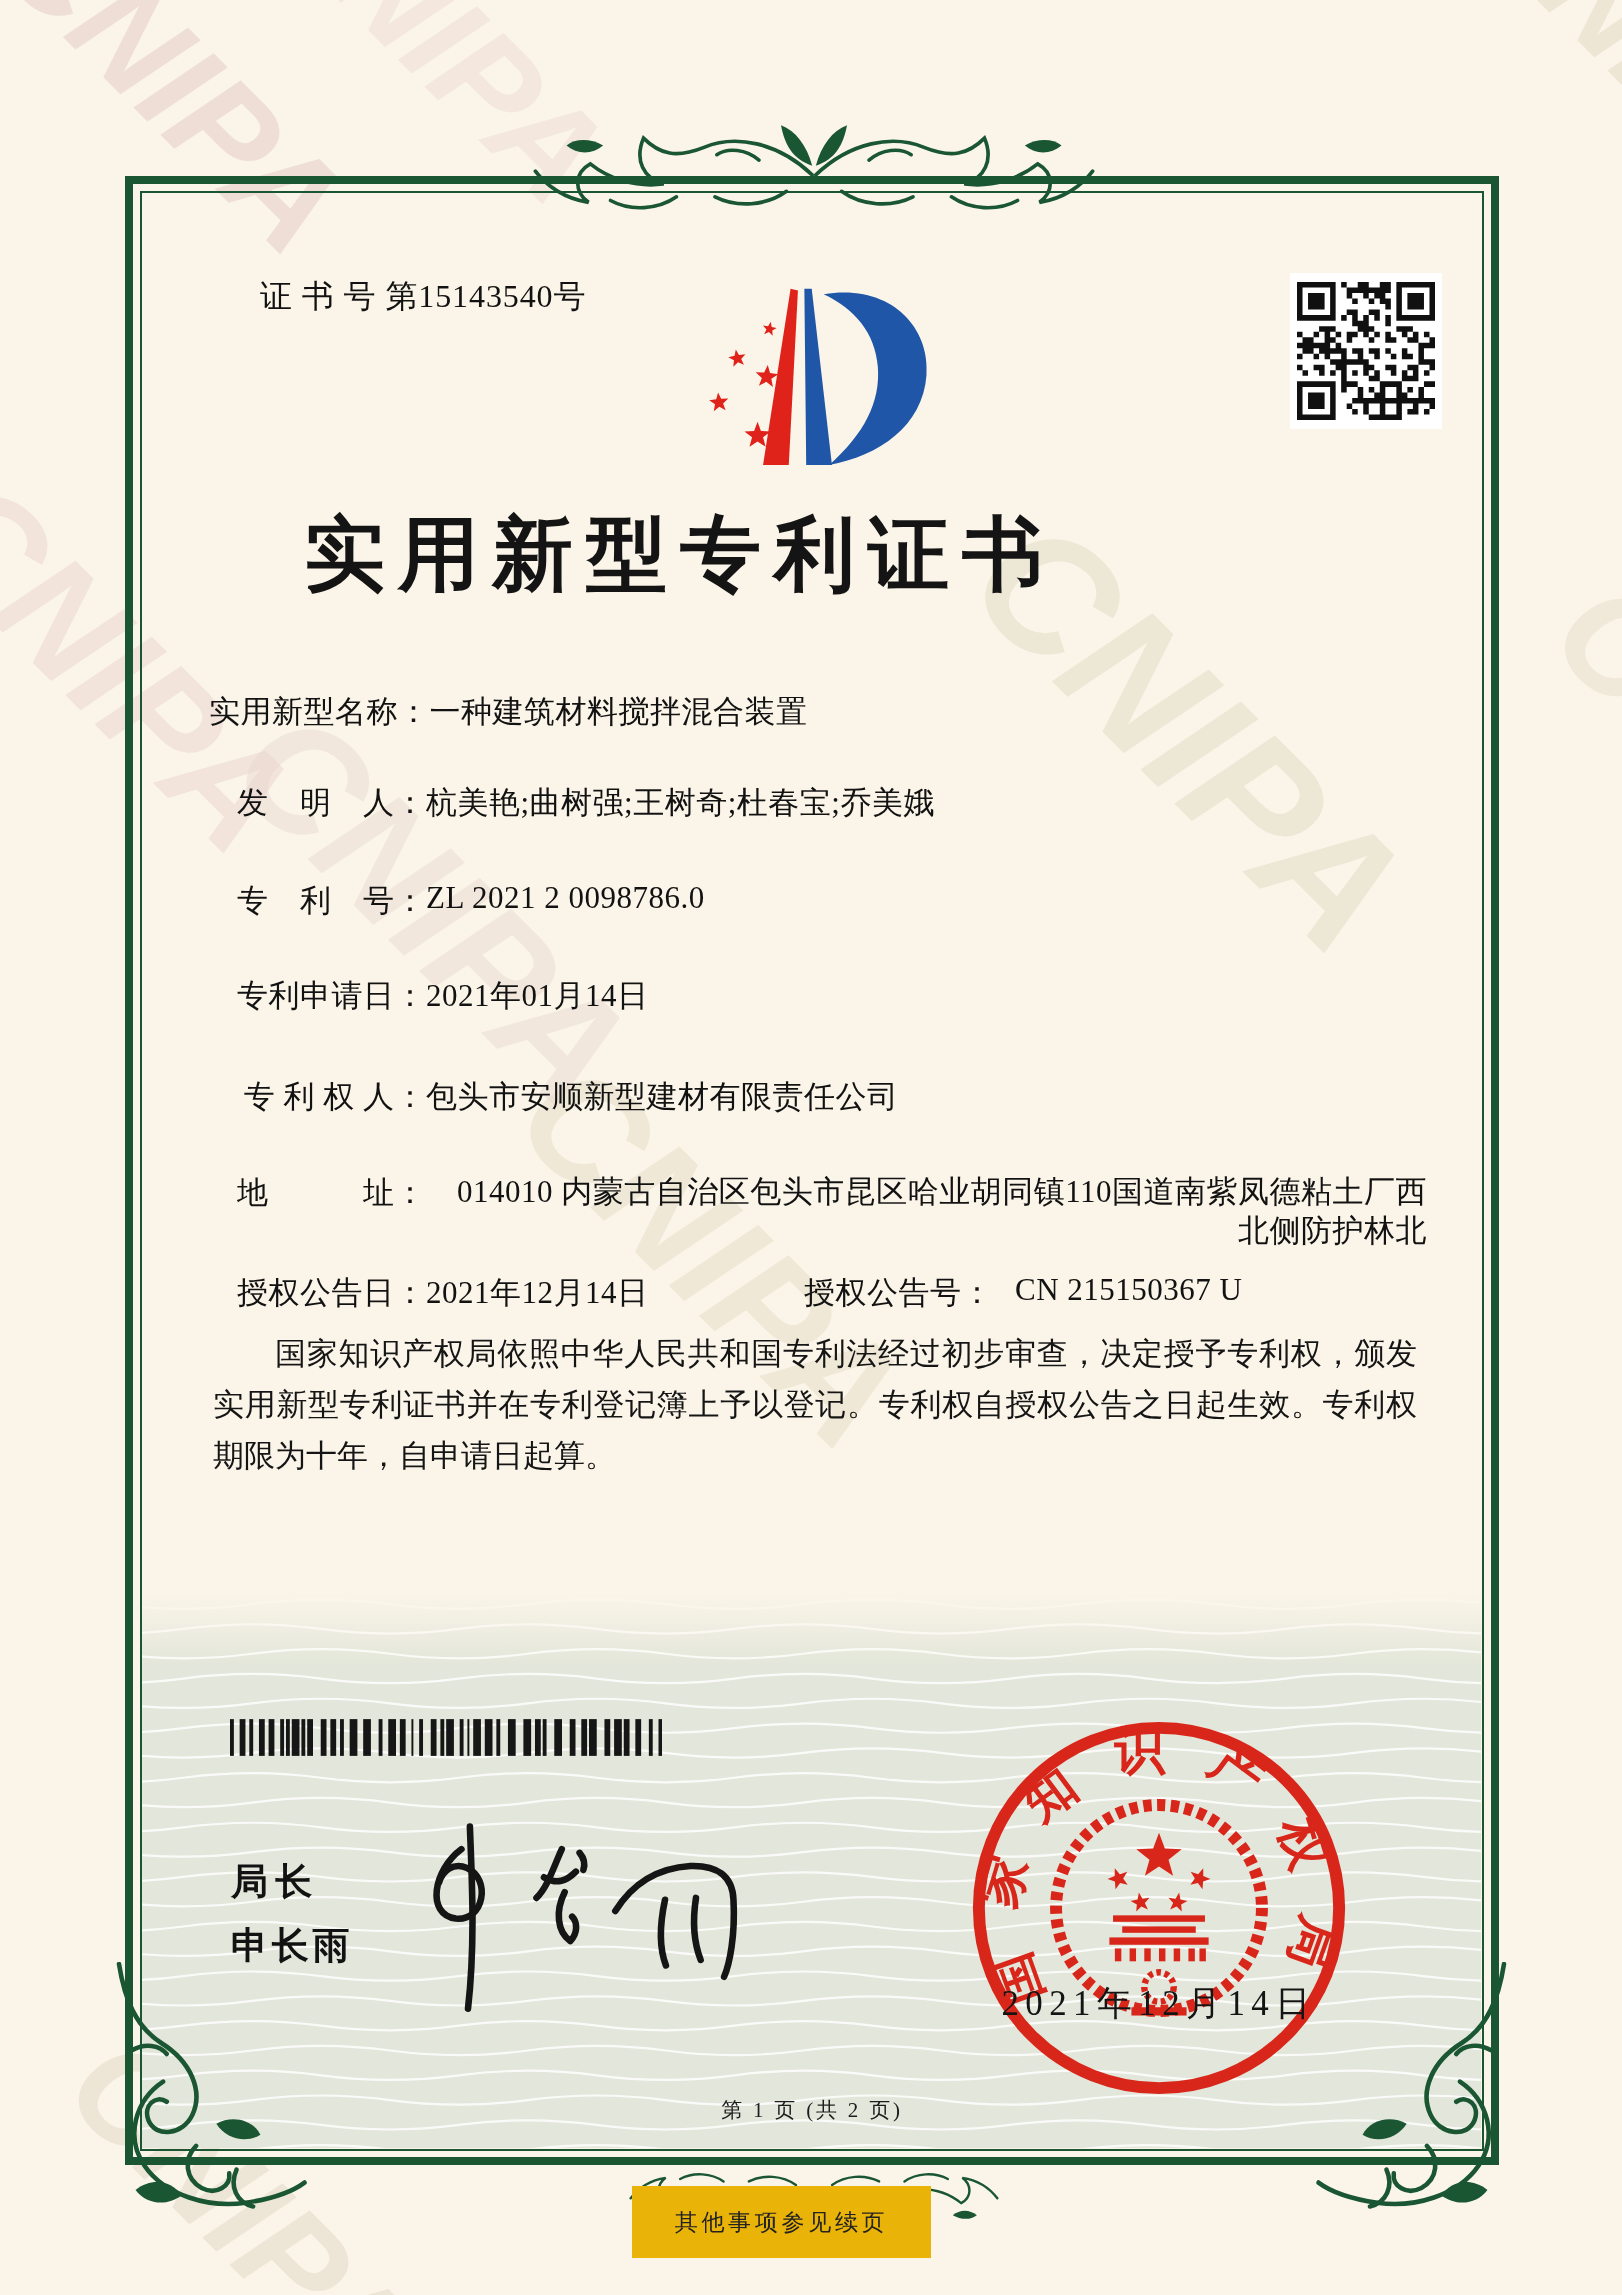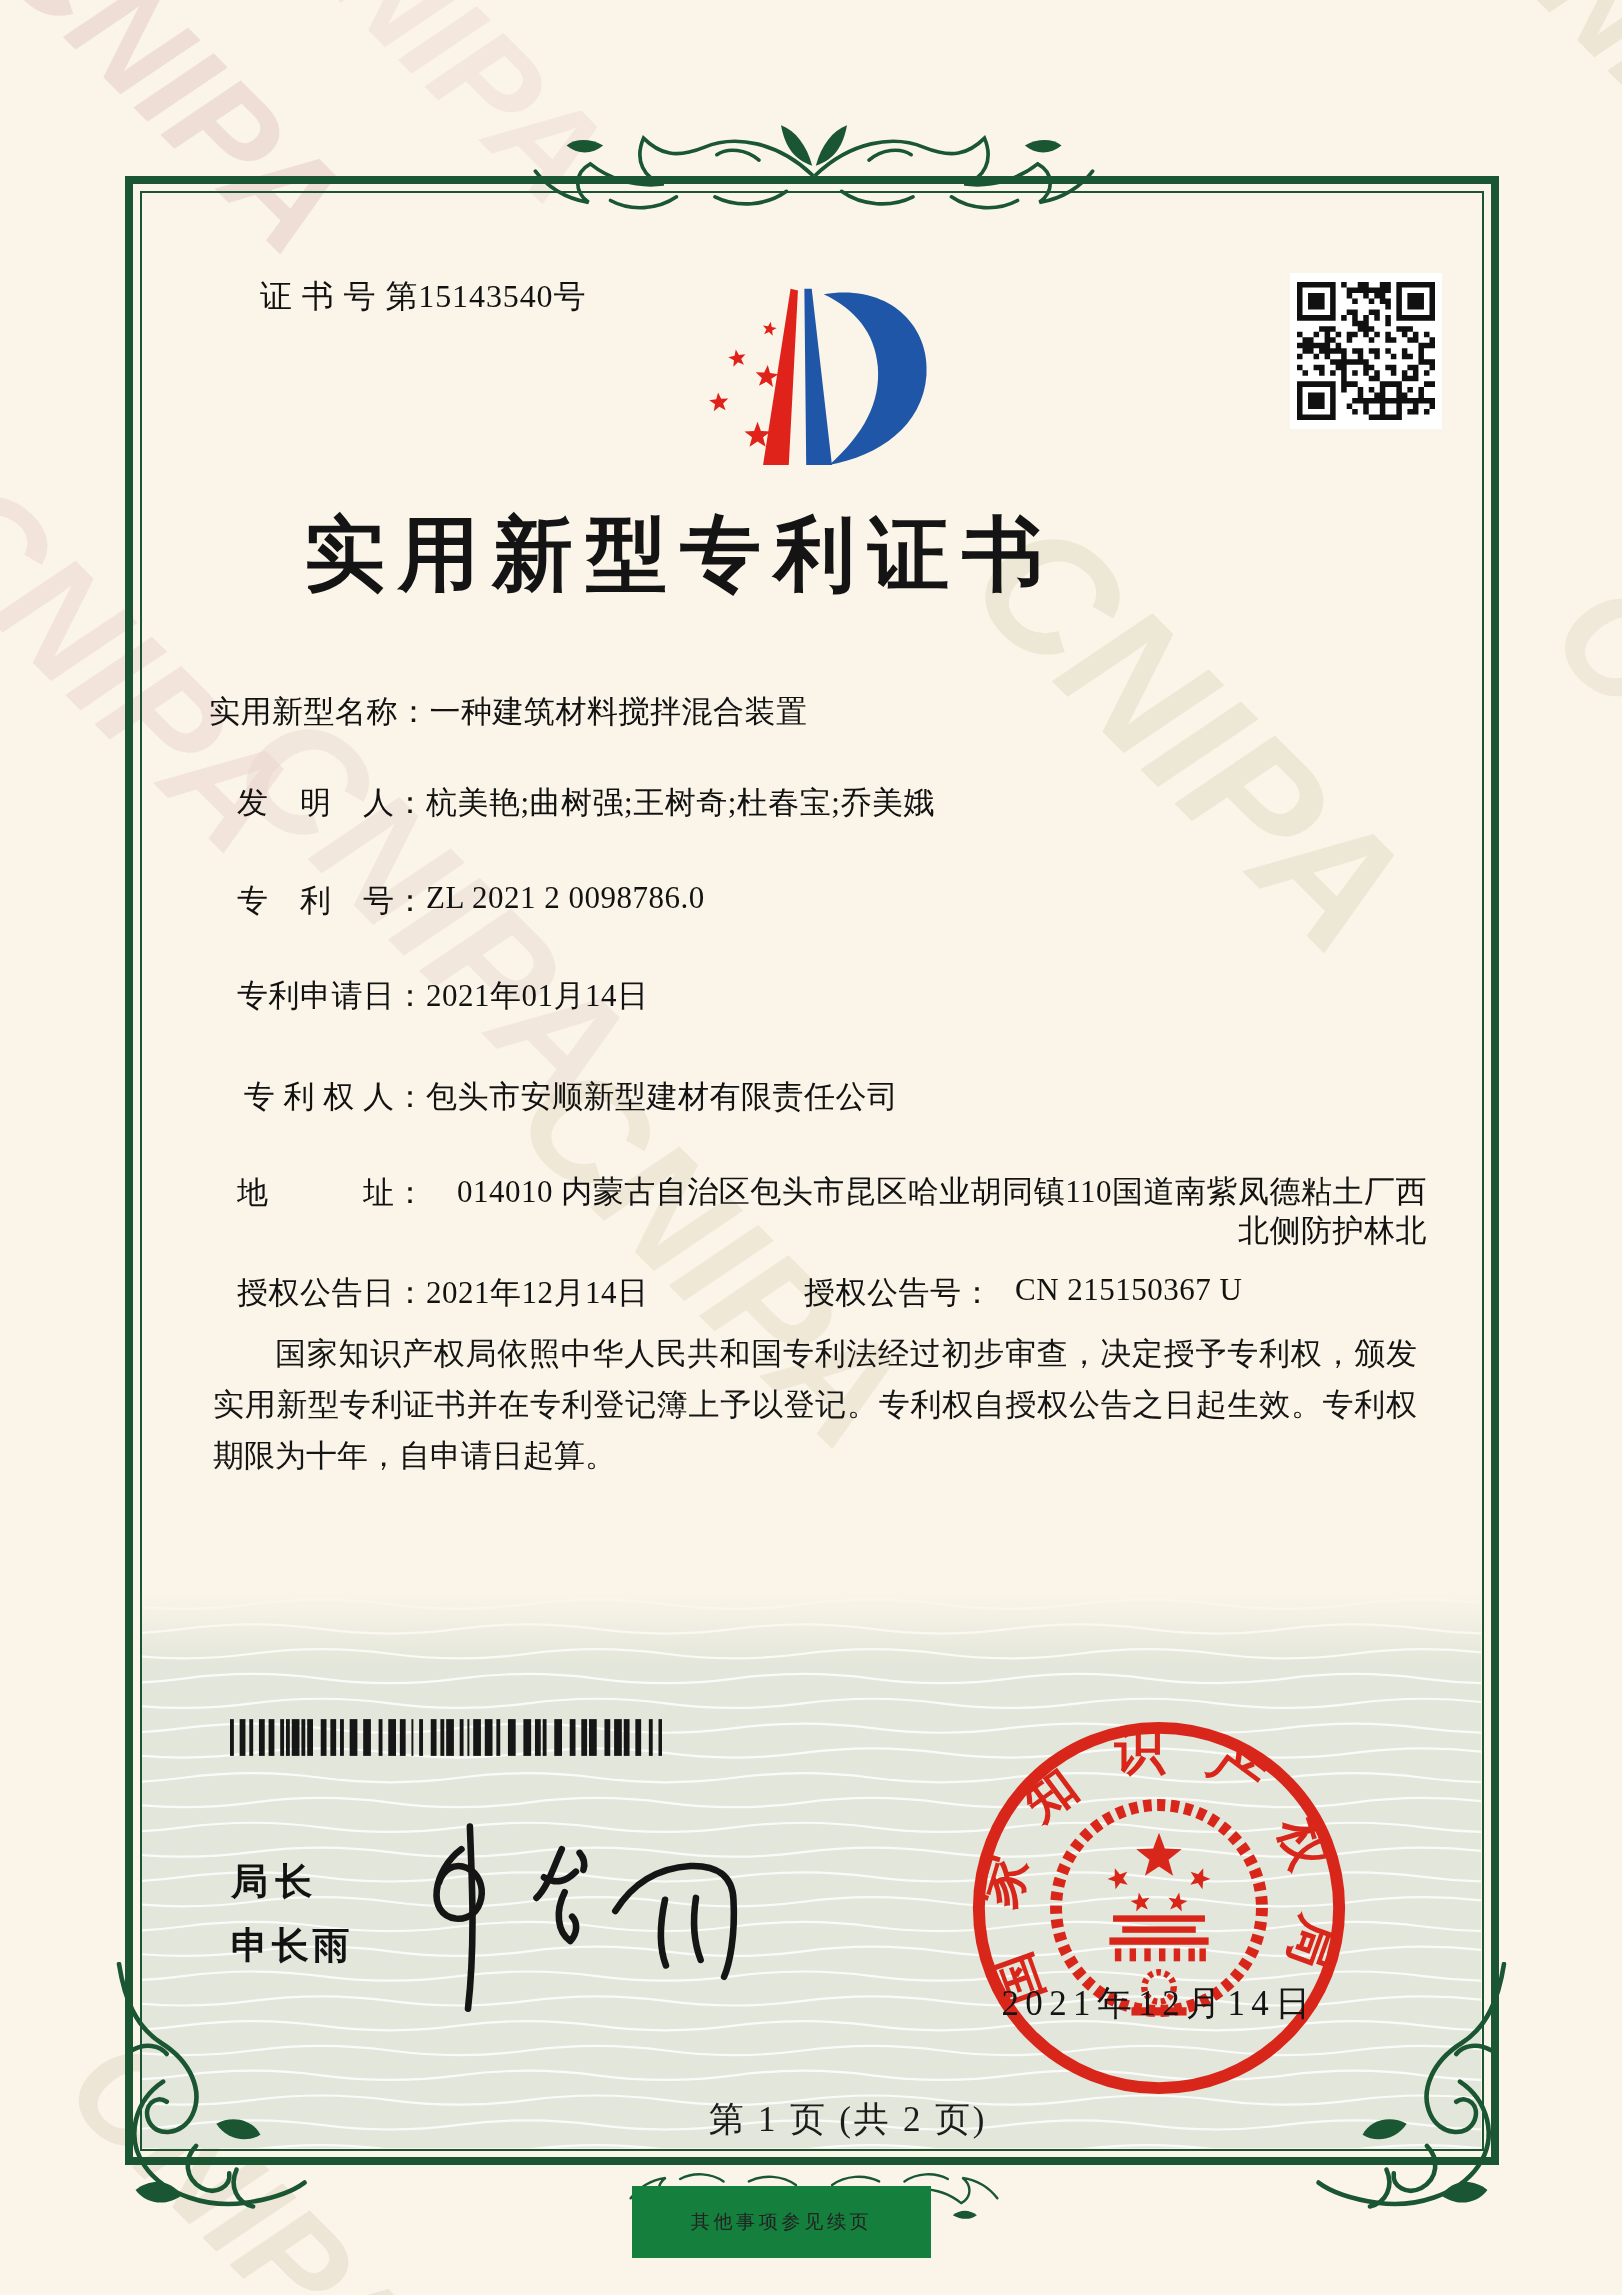--- a/index.html
+++ b/index.html
@@ -54,23 +54,23 @@
          font-size:31px; line-height:51px; text-align:justify; color:#151515;}
   .paras p{margin:4px; text-indent:2em;}
 
   .barcode{position:absolute; left:230px; top:1719px; z-index:4;}
   .dir-title{position:absolute; left:231px; top:1857px; z-index:4; font-size:37px; letter-spacing:7.3px; font-weight:600;}
   .dir-name{position:absolute; left:231px; top:1921px; z-index:4; font-size:37px; letter-spacing:3.7px; font-weight:600;}
   .signature{position:absolute; left:378px; top:1821px; z-index:4;}
   .seal{position:absolute; left:966px; top:1715px; z-index:5;}
 
   .pagefoot{position:absolute; left:125px; top:2096px; width:1374px; text-align:center; z-index:4;
-            font-size:35px; letter-spacing:2.8px; color:#1c1c1c;padding-left:36px;}
-  .contbox{position:absolute; left:632px; top:2186px; width:299px; height:72px; background:#15803d; z-index:6;
-           display:flex; align-items:center; justify-content:center; font-size:19px; letter-spacing:3.7px; color:#222;}
+            font-size:21px; letter-spacing:2.8px; color:#1c1c1c;}
+  .contbox{position:absolute; left:632px; top:2186px; width:299px; height:72px; background:#eab308; z-index:6;
+           display:flex; align-items:center; justify-content:center; font-size:23px; letter-spacing:3.7px; color:#222;}
 </style>
 </head>
 <body>
 
 <div class="page">
 
   <span class="wm wm1">CNIPA</span>
   <span class="wm wm2">CNIPA</span>
   <span class="wm wm3">CNIPA</span>
   <span class="wm wm4">CNIPA</span>

